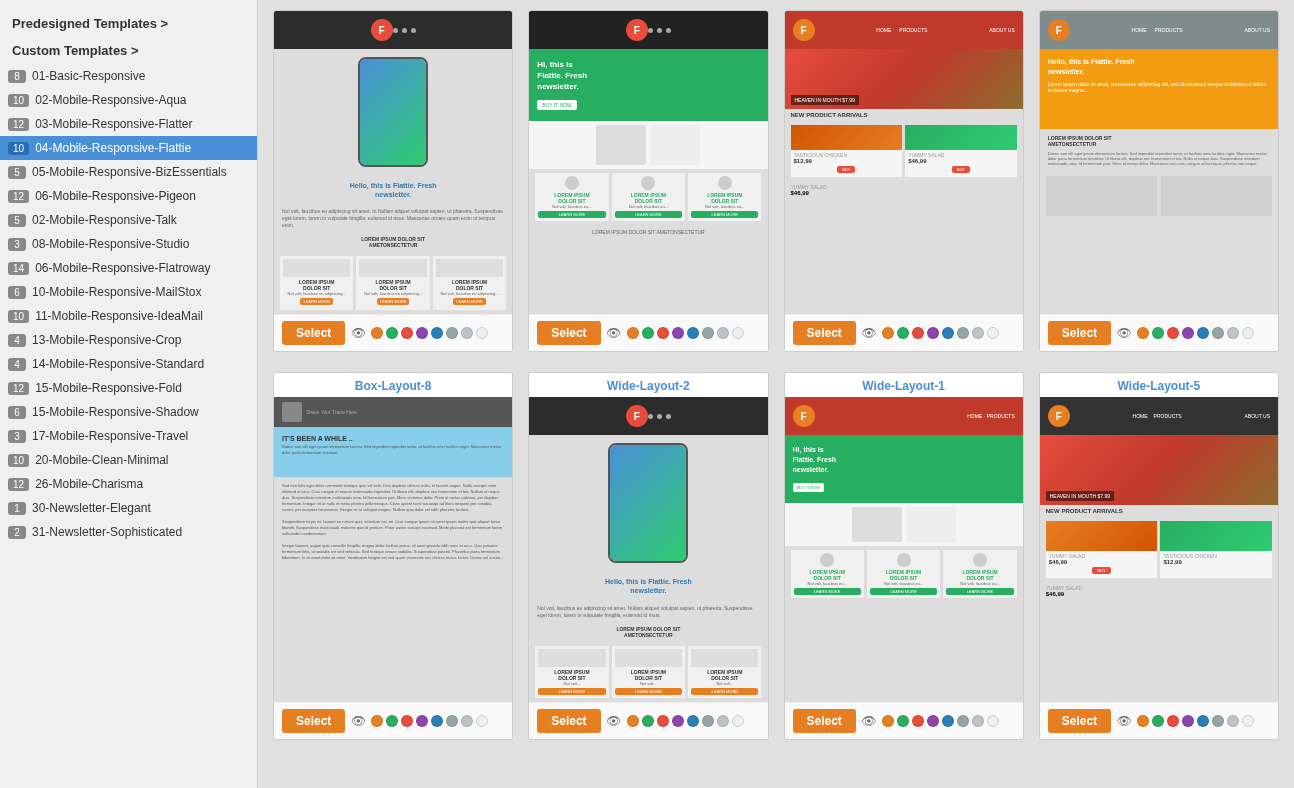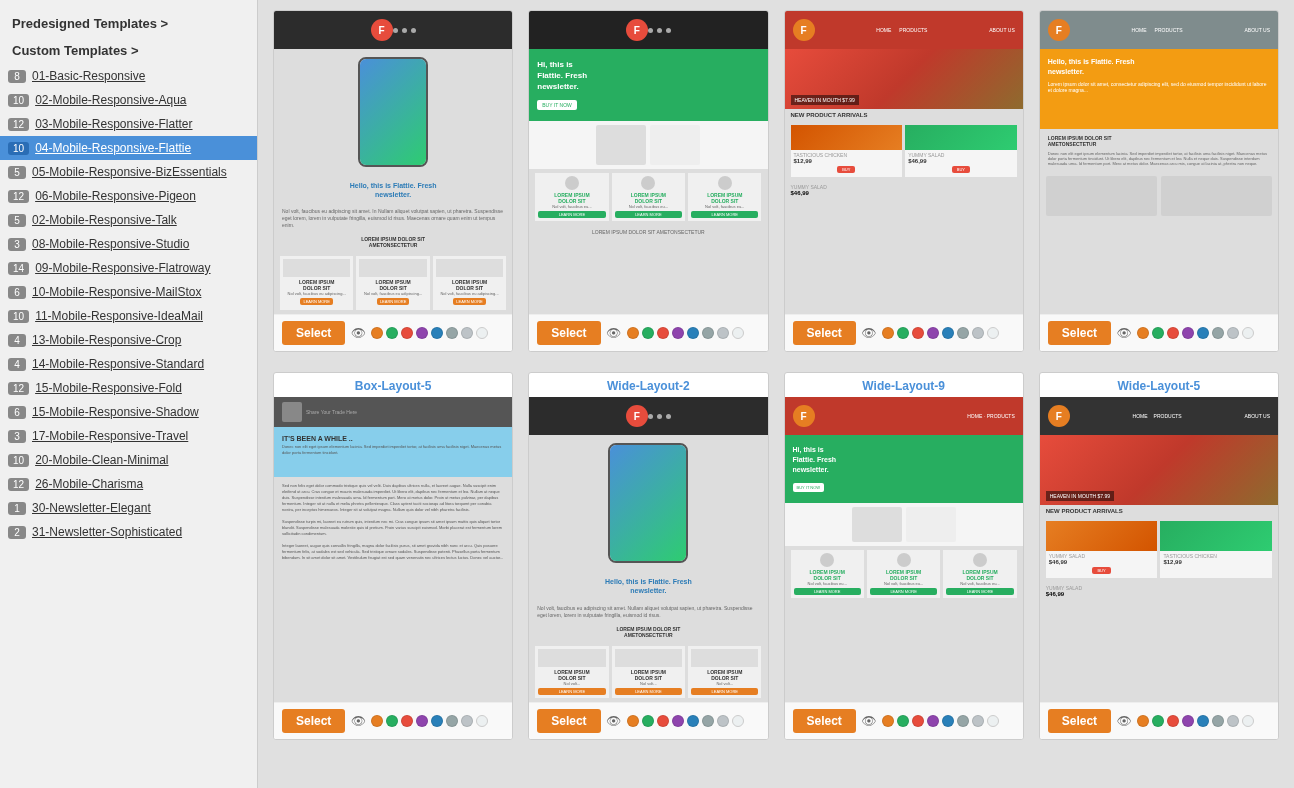--- a/index.html
+++ b/index.html
@@ -48,21 +48,20 @@
       padding: 1px 5px;
       margin-right: 6px;
       min-width: 18px;
       text-align: center;
     }
     .sidebar-item.active .badge {
       background: #2a6db5;
     }
     .sidebar-item .item-label {
       flex: 1;
-      text-decoration: underline;
     }
 
     
     #main {
       flex: 1;
       overflow-y: auto;
       padding: 10px 15px;
       background: #e0e0e0;
     }
 
@@ -382,21 +381,21 @@
   <div class="sidebar-item">
     <span class="badge">5</span>
     <span class="item-label">02-Mobile-Responsive-Talk</span>
   </div>
   <div class="sidebar-item">
     <span class="badge">3</span>
     <span class="item-label">08-Mobile-Responsive-Studio</span>
   </div>
   <div class="sidebar-item">
     <span class="badge">14</span>
-    <span class="item-label">09-Mobile-Responsive-Flatroway</span>
+    <span class="item-label">06-Mobile-Responsive-Flatroway</span>
   </div>
   <div class="sidebar-item">
     <span class="badge">6</span>
     <span class="item-label">10-Mobile-Responsive-MailStox</span>
   </div>
   <div class="sidebar-item">
     <span class="badge">10</span>
     <span class="item-label">11-Mobile-Responsive-IdeaMail</span>
   </div>
   <div class="sidebar-item">
@@ -654,21 +653,21 @@
           <div class="swatch" style="background:#ecf0f1;border:1px solid #ccc;"></div>
         </div>
       </div>
     </div>
 
   </div>
 
   <div class="template-row">
 
     <div class="template-card">
-      <div class="card-title" style="color:#4a90d9;">Box-Layout-5</div>
+      <div class="card-title" style="color:#4a90d9;">Box-Layout-8</div>
       <div class="template-preview">
         <div class="preview-inner">
           <div class="ep-box-header">
             <div style="width:20px;height:20px;background:#888;border-radius:2px;"></div>
             <div style="font-size:5px;color:#aaa;">Share Your Trade Here</div>
           </div>
           <div class="ep-box-hero">
             <div class="ep-box-hero-text" style="color:#333;font-size:7px;font-weight:bold;">IT'S BEEN A WHILE ..</div>
             <div style="font-size:4px;color:#555;margin-top:2px;line-height:1.4;">Donec non elit eget ipsum elementum lacinia. Sed imperdiet imperdiet tortor, at facilisis uma facilisis niget. Maecenas metus dolor porta fermentum tincidunt.</div>
           </div>
@@ -749,21 +748,21 @@
           <div class="swatch" style="background:#8e44ad;"></div>
           <div class="swatch" style="background:#2980b9;"></div>
           <div class="swatch" style="background:#95a5a6;"></div>
           <div class="swatch" style="background:#bdc3c7;"></div>
           <div class="swatch" style="background:#ecf0f1;border:1px solid #ccc;"></div>
         </div>
       </div>
     </div>
 
     <div class="template-card">
-      <div class="card-title" style="color:#4a90d9;">Wide-Layout-9</div>
+      <div class="card-title" style="color:#4a90d9;">Wide-Layout-1</div>
       <div class="template-preview">
         <div class="preview-inner">
           <div class="ep-header-food" style="background:#c0392b;">
             <div class="ep-logo ep-logo-orange">F</div>
             <div style="font-size:5px;color:#fff;">HOME · PRODUCTS</div>
           </div>
           <div style="background:#27ae60;padding:10px 8px;">
             <div style="font-size:7px;font-weight:bold;color:#fff;line-height:1.4;">Hi, this is<br>Flattie. Fresh<br>newsletter.</div>
             <div style="background:#fff;color:#27ae60;font-size:4px;padding:2px 4px;border-radius:2px;display:inline-block;margin-top:3px;">BUY IT NOW</div>
           </div>

